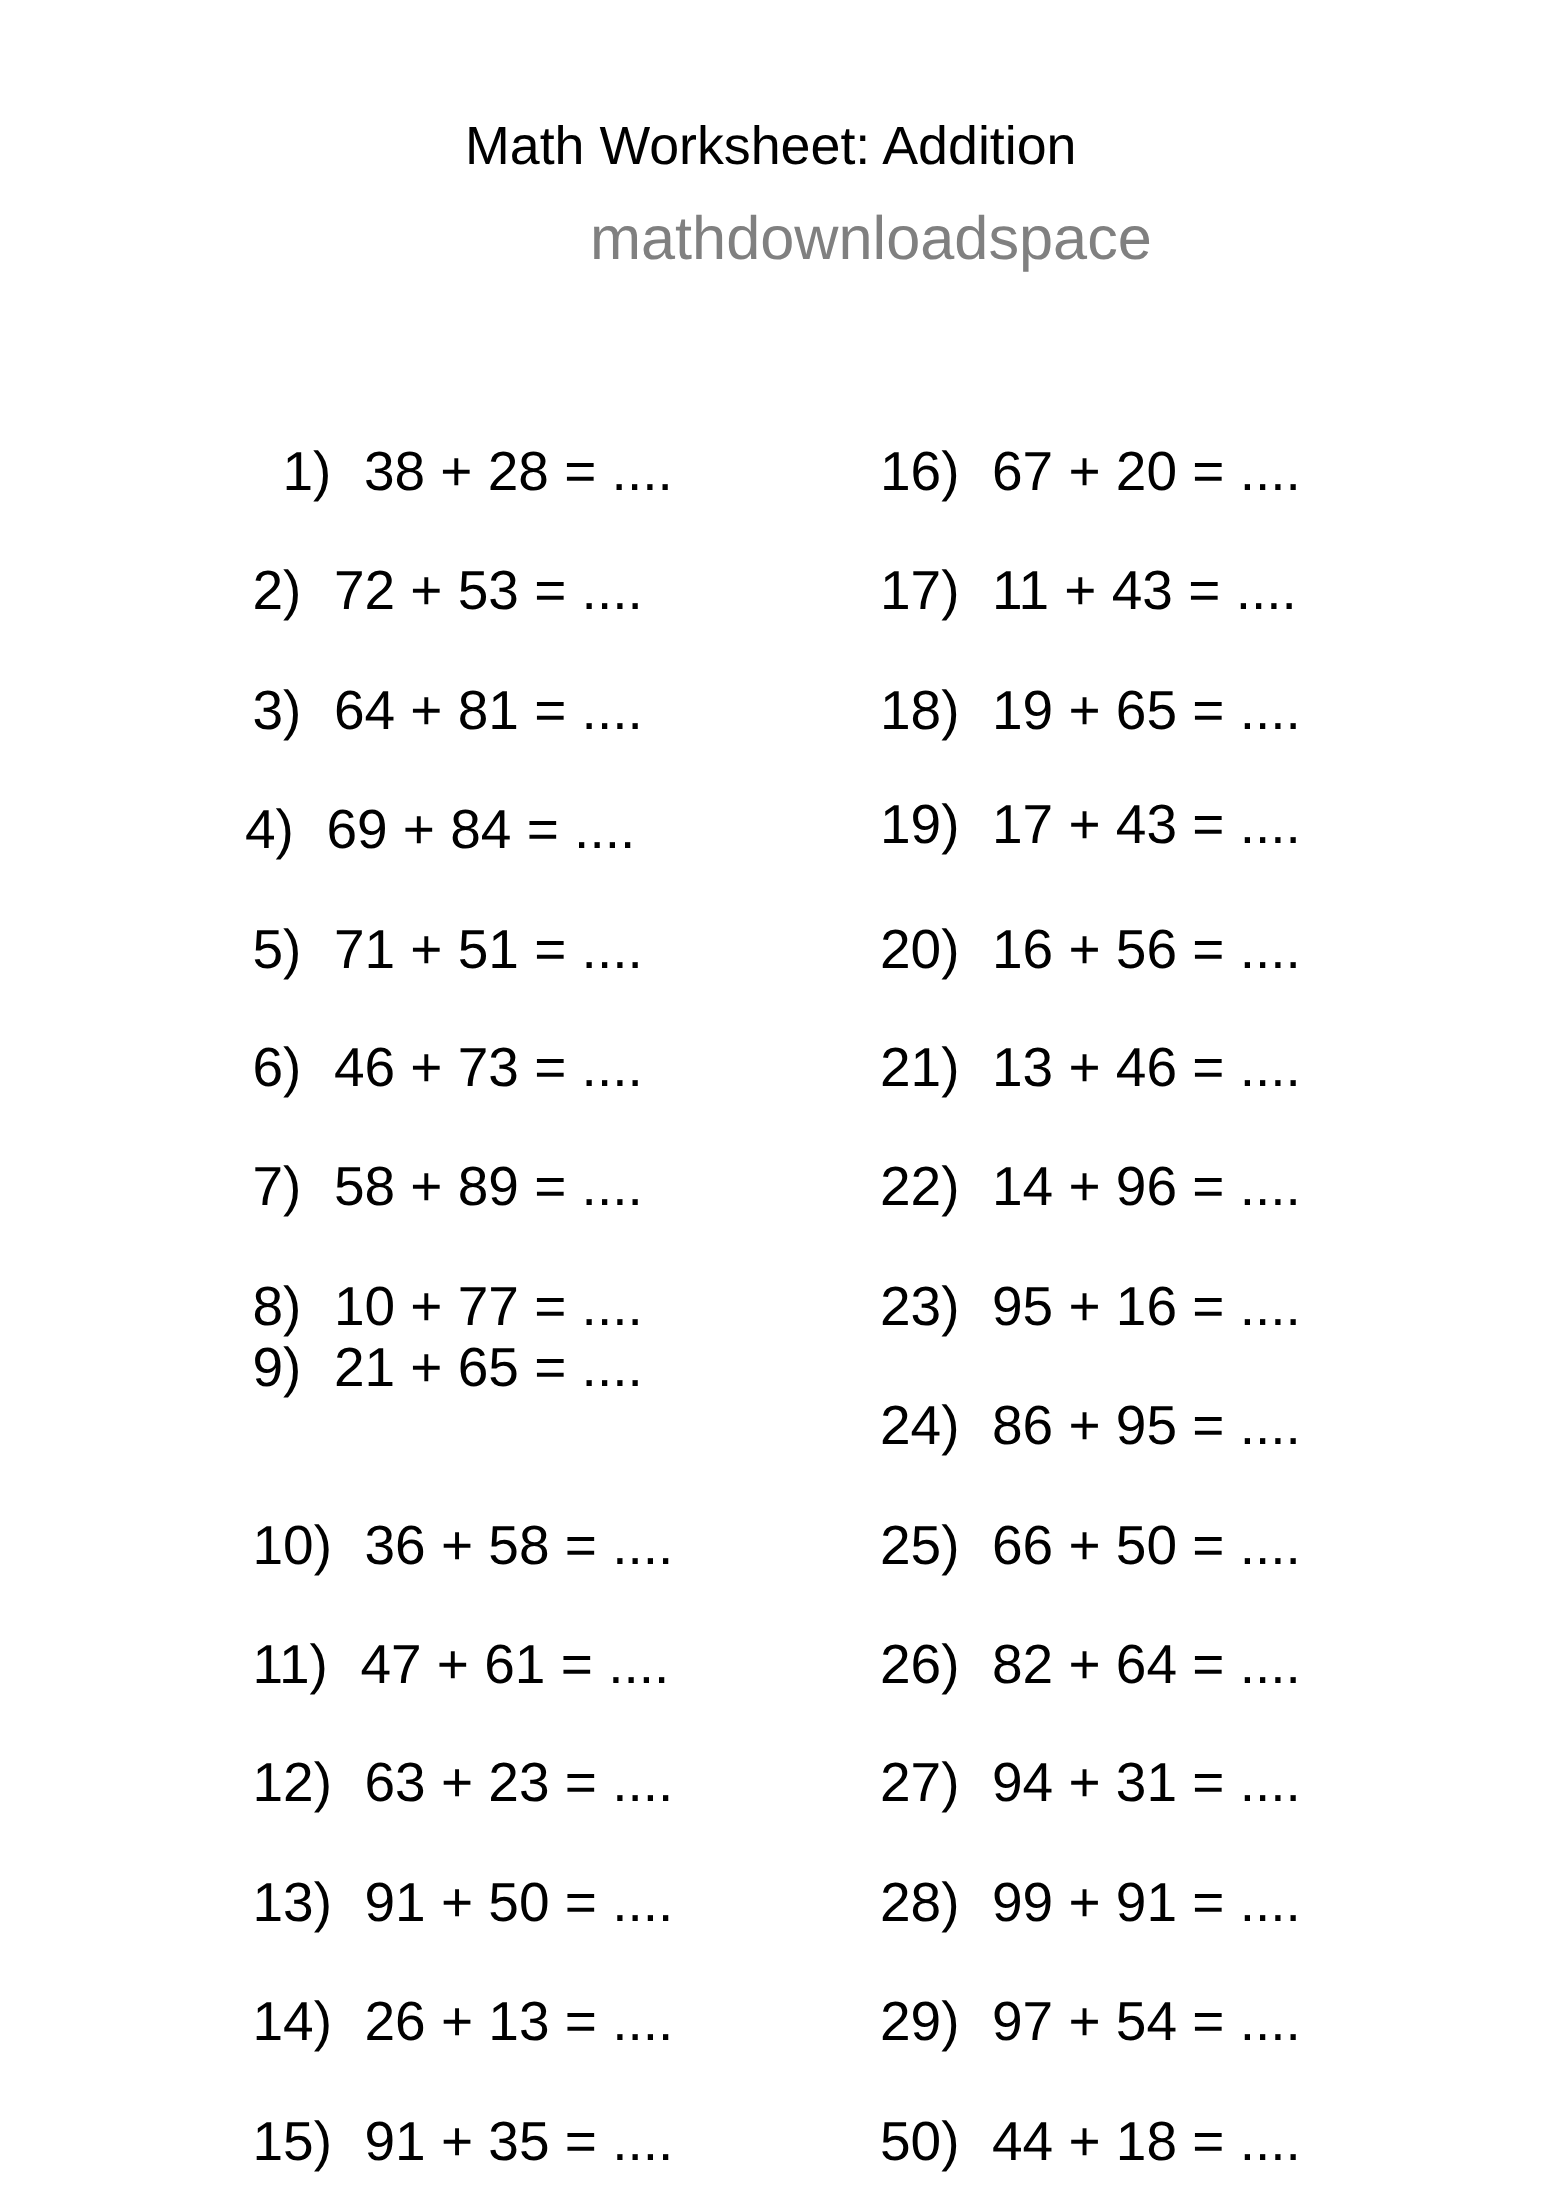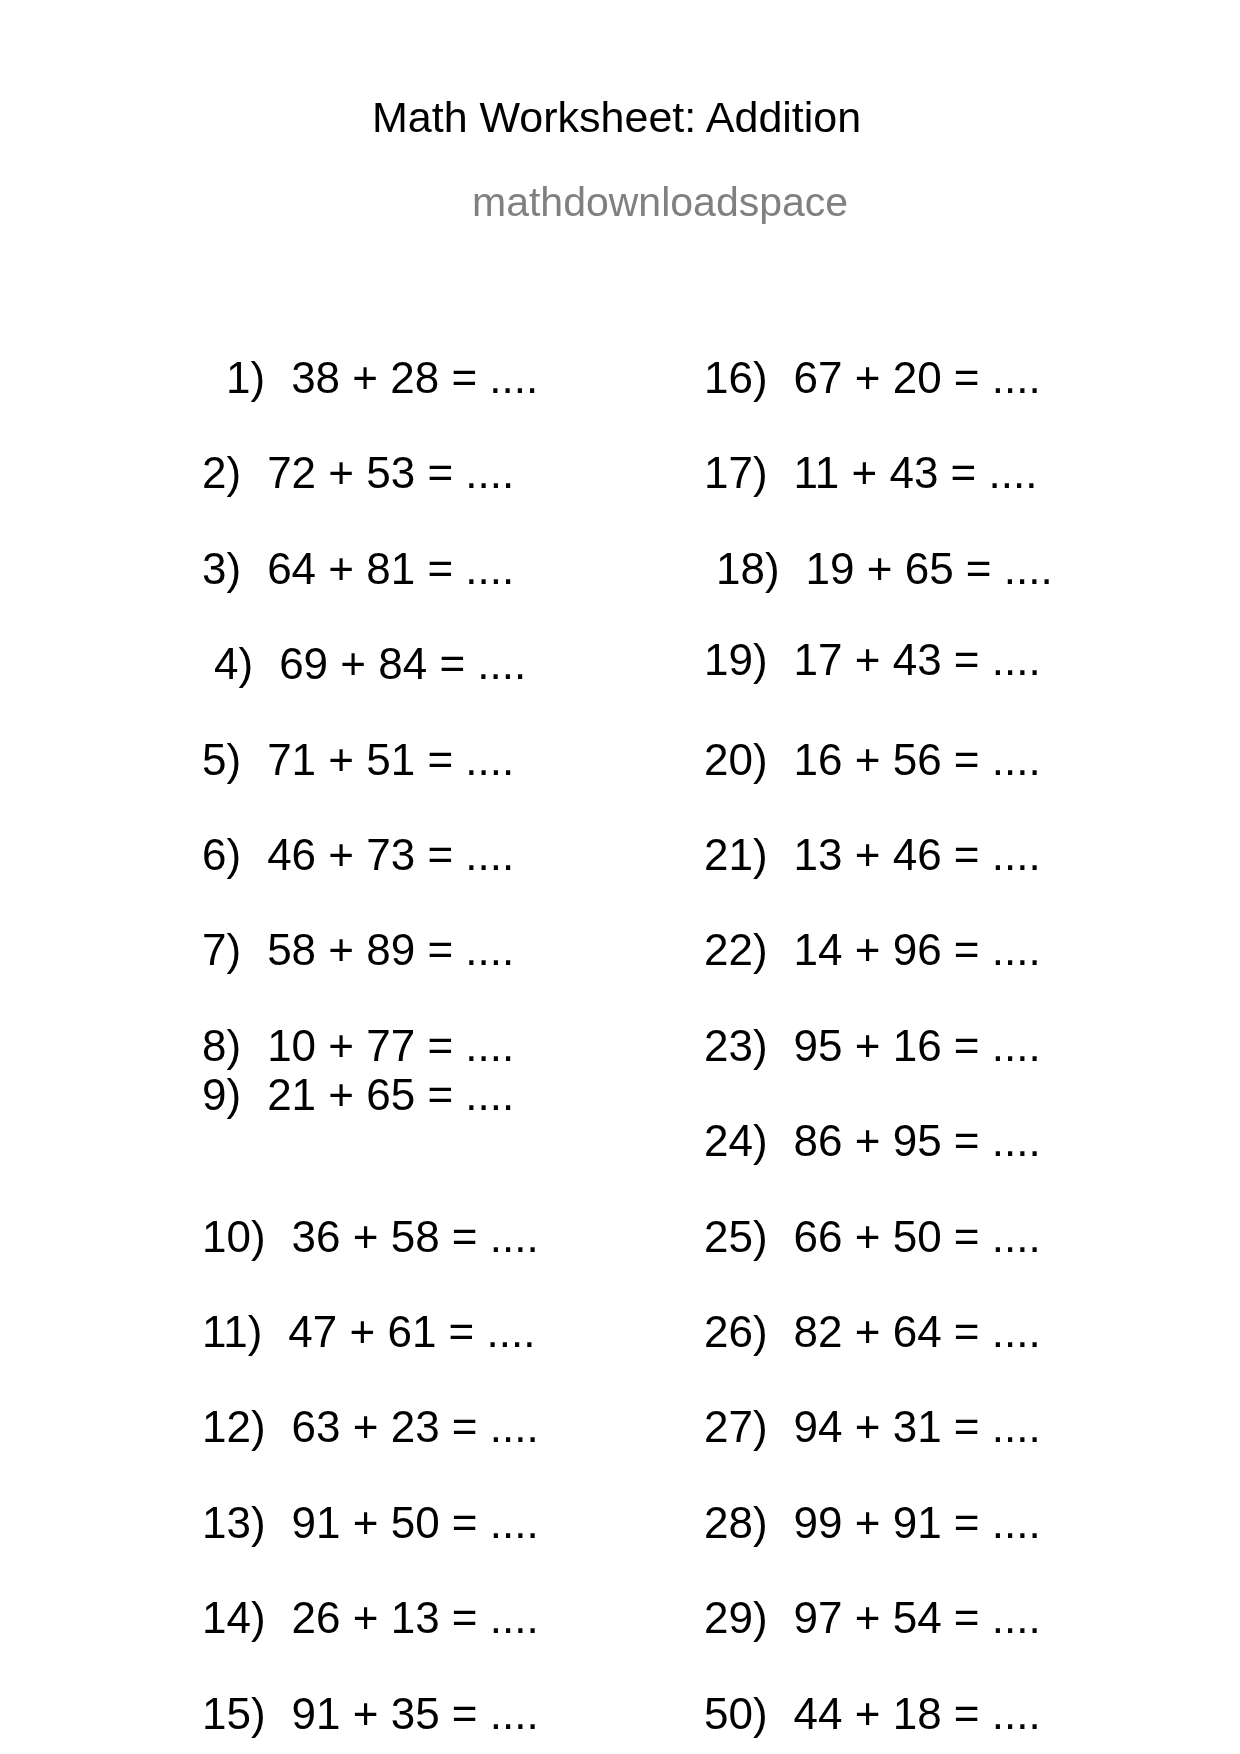--- a/index.html
+++ b/index.html
@@ -1,48 +1,48 @@
 <!DOCTYPE html>
 <html><head>
 <meta charset="utf-8">
 <style>
   html, body { margin:0; padding:0; background:#ffffff; }
   body { width:1240px; height:1754px; position:relative; overflow:hidden;
          font-family:"Liberation Sans", sans-serif; color:#000; }
   .title { position:absolute; left:372px; top:96px; font-size:43px; line-height:1; white-space:nowrap; color:#000; }
-  .subtitle { position:absolute; left:472px; top:182px; font-size:41px; line-height:1; white-space:nowrap; color:#808080; }
+  .subtitle { position:absolute; left:472px; top:167px; font-size:49px; line-height:1; white-space:nowrap; color:#808080; }
   .problem { position:absolute; font-size:44px; line-height:1; white-space:nowrap; color:#000; }
   .problem .num { display:inline-block; }
   .problem .expr { margin-left:26px; }
 </style>
 </head>
 <body>
 
 <div class="title">Math Worksheet: Addition</div>
 <div class="subtitle">mathdownloadspace</div>
 
 <div id="problems">
     <div class="problem" style="left: 202px; top: 356px; margin-left: 24px;"><span class="num">1)</span><span class="expr">38 + 28 = ....</span></div>
     <div class="problem" style="left: 202px; top: 451.4px;"><span class="num">2)</span><span class="expr">72 + 53 = ....</span></div>
     <div class="problem" style="left: 202px; top: 546.8px;"><span class="num">3)</span><span class="expr">64 + 81 = ....</span></div>
-    <div class="problem" style="left: 214px; top: 642.2px;"><span class="num">4)</span><span class="expr">69 + 84 = ....</span></div>
+    <div class="problem" style="left: 196px; top: 642.2px;"><span class="num">4)</span><span class="expr">69 + 84 = ....</span></div>
     <div class="problem" style="left: 202px; top: 737.6px;"><span class="num">5)</span><span class="expr">71 + 51 = ....</span></div>
     <div class="problem" style="left: 202px; top: 833px;"><span class="num">6)</span><span class="expr">46 + 73 = ....</span></div>
     <div class="problem" style="left: 202px; top: 928.4px;"><span class="num">7)</span><span class="expr">58 + 89 = ....</span></div>
     <div class="problem" style="left: 202px; top: 1023.8px;"><span class="num">8)</span><span class="expr">10 + 77 = ....</span></div>
     <div class="problem" style="left: 202px; top: 1073px;"><span class="num">9)</span><span class="expr">21 + 65 = ....</span></div>
     <div class="problem" style="left: 202px; top: 1214.6px;"><span class="num">10)</span><span class="expr">36 + 58 = ....</span></div>
     <div class="problem" style="left: 202px; top: 1310px;"><span class="num">11)</span><span class="expr">47 + 61 = ....</span></div>
     <div class="problem" style="left: 202px; top: 1405.4px;"><span class="num">12)</span><span class="expr">63 + 23 = ....</span></div>
     <div class="problem" style="left: 202px; top: 1500.8px;"><span class="num">13)</span><span class="expr">91 + 50 = ....</span></div>
     <div class="problem" style="left: 202px; top: 1596.2px;"><span class="num">14)</span><span class="expr">26 + 13 = ....</span></div>
     <div class="problem" style="left: 202px; top: 1691.6px;"><span class="num">15)</span><span class="expr">91 + 35 = ....</span></div>
     <div class="problem" style="left: 704px; top: 356px;"><span class="num">16)</span><span class="expr">67 + 20 = ....</span></div>
     <div class="problem" style="left: 704px; top: 451.4px;"><span class="num">17)</span><span class="expr">11 + 43 = ....</span></div>
-    <div class="problem" style="left: 704px; top: 546.8px; margin-left: 12px;"><span class="num">18)</span><span class="expr">19 + 65 = ....</span></div>
+    <div class="problem" style="left: 704px; top: 546.8px;"><span class="num">18)</span><span class="expr">19 + 65 = ....</span></div>
     <div class="problem" style="left: 704px; top: 610px; margin-top: 28px;"><span class="num">19)</span><span class="expr">17 + 43 = ....</span></div>
     <div class="problem" style="left: 704px; top: 737.6px;"><span class="num">20)</span><span class="expr">16 + 56 = ....</span></div>
     <div class="problem" style="left: 704px; top: 833px;"><span class="num">21)</span><span class="expr">13 + 46 = ....</span></div>
     <div class="problem" style="left: 704px; top: 928.4px;"><span class="num">22)</span><span class="expr">14 + 96 = ....</span></div>
     <div class="problem" style="left: 704px; top: 1023.8px;"><span class="num">23)</span><span class="expr">95 + 16 = ....</span></div>
     <div class="problem" style="left: 704px; top: 1119.2px;"><span class="num">24)</span><span class="expr">86 + 95 = ....</span></div>
     <div class="problem" style="left: 704px; top: 1214.6px;"><span class="num">25)</span><span class="expr">66 + 50 = ....</span></div>
     <div class="problem" style="left: 704px; top: 1310px;"><span class="num">26)</span><span class="expr">82 + 64 = ....</span></div>
     <div class="problem" style="left: 704px; top: 1405.4px;"><span class="num">27)</span><span class="expr">94 + 31 = ....</span></div>
     <div class="problem" style="left: 704px; top: 1500.8px;"><span class="num">28)</span><span class="expr">99 + 91 = ....</span></div>

